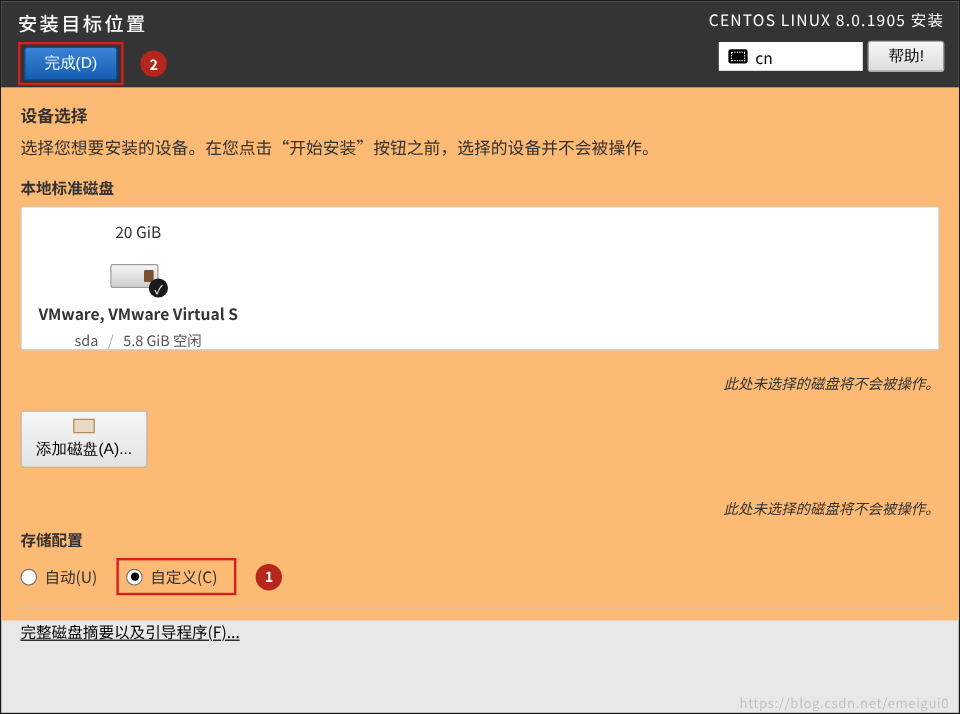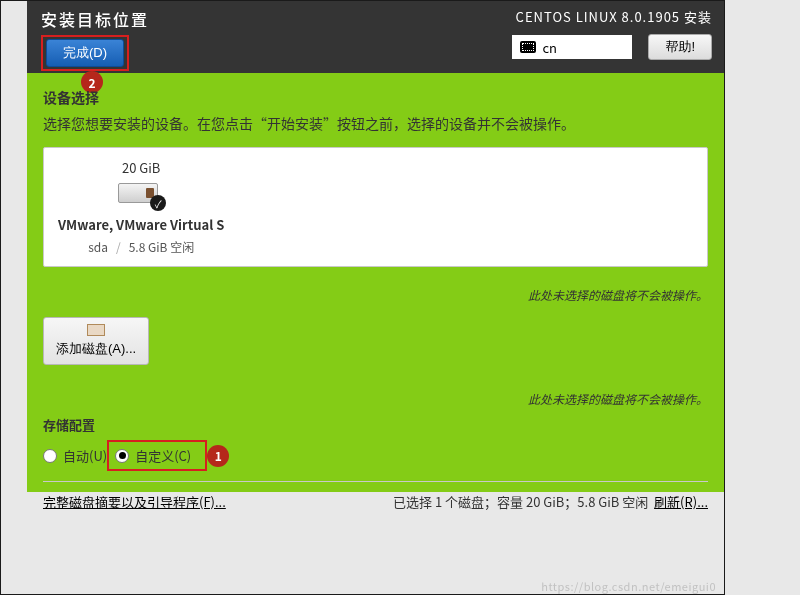--- a/index.html
+++ b/index.html
@@ -14,67 +14,67 @@
     padding: 4px 16px; font-size: 13px; cursor: pointer;
   }
   .red-box-done { border: 2px solid #d71f1f; padding: 2px 3px; display: inline-flex; align-items: center; gap: 10px; }
   .circle-badge {
     display: inline-flex; align-items: center; justify-content: center; width: 22px; height: 22px; border-radius: 50%;
     background: #b5271b; color: #fff; font-size: 12px; font-weight: bold;
   }
   .badge-outside { margin-left: 14px; }
   .header-right { text-align: right; }
   .product-name { font-size: 13px; letter-spacing: 1px; margin-bottom: 8px; }
-  .header-controls { display: flex; gap: 16px; justify-content: flex-end; align-items: center; }
+  .header-controls { display: flex; gap: 4px; justify-content: flex-end; align-items: center; }
   .lang-indicator { background: #fff; color: #000; padding: 2px 8px; display: flex; align-items: center; gap: 6px; height: 24px; width: 120px; font-size: 13px; }
   .kbd-icon { width: 16px; height: 12px; background: #000; border-radius: 2px; position: relative; }
   .kbd-icon::after { content: ""; position: absolute; inset: 2px; border: 1px dotted #fff; }
   .btn-help {
     background: linear-gradient(#f7f7f7,#dcdcdc); border: 1px solid #aaa; border-radius: 3px; padding: 3px 16px; font-size: 13px; cursor: pointer;
   }
-  .content { padding: 14px 16px 4px 16px; background: #84cc16; }
+  .content { padding: 14px 16px 4px 16px; background: #fdba74; }
   .section-title { font-weight: bold; font-size: 14px; margin-bottom: 6px; }
   .section-desc { font-size: 14px; margin-bottom: 14px; }
   .sub-title { font-weight: bold; font-size: 13px; margin-bottom: 6px; }
   .disk-panel {
     background: #fff; border: 1px solid #c9c9c9; border-radius: 2px; padding: 10px 14px 10px 14px; width: 100%; height: 120px; margin-bottom: 4px;
   }
   .disk-item { display: inline-flex; flex-direction: column; align-items: center; font-size: 13px; }
-  .disk-size { font-size: 13px; margin-bottom: 4px; }
+  .disk-size { font-size: 13px; margin-bottom: 16px; }
   .disk-graphic { position: relative; width: 46px; height: 28px; margin-bottom: 6px; }
   .disk-body { position: absolute; width: 40px; height: 20px; background: linear-gradient(#f4f4f4,#cfcfcf); border: 1px solid #999; border-radius: 2px; top: 2px; left: 0; }
   .disk-body::after { content: ""; position: absolute; right: 3px; top: 4px; width: 8px; height: 10px; background: #7a5030; border-radius: 1px; }
   .disk-check { position: absolute; right: -2px; bottom: -2px; width: 16px; height: 16px; border-radius: 50%; background: #1a1a1a; color: #fff; font-size: 10px; display: flex; align-items: center; justify-content: center; }
   .disk-label { font-weight: bold; font-size: 13px; margin-bottom: 4px; white-space: nowrap; }
   .disk-sub { font-size: 12px; color: #555; }
   .disk-sub .sep { margin: 0 8px; color: #aaa; }
   .note-right { font-style: italic; font-size: 12px; text-align: right; margin: 19px 0 8px 0; }
   .add-disk-btn {
     background: linear-gradient(#f6f6f6,#e3e3e3); border: 1px solid #b8b8b8; border-radius: 3px; padding: 6px 12px; font-size: 13px; cursor: pointer; display: inline-flex; flex-direction: column; align-items: center; gap: 4px;
   }
   .add-disk-icon { width: 18px; height: 12px; border: 1px solid #b08a5a; background: #e9d8c4; position: relative; }
-  .storage-row { display: flex; align-items: center; gap: 0; margin-top: 6px; }
+  .storage-row { display: flex; align-items: center; gap: 16px; margin-top: 6px; }
   .radio-wrap { display: inline-flex; align-items: center; gap: 6px; font-size: 13px; }
   .radio { width: 14px; height: 14px; border: 1px solid #777; border-radius: 50%; background: #fff; display: inline-flex; align-items: center; justify-content: center; }
   .radio.checked::after { content: ""; width: 7px; height: 7px; background: #000; border-radius: 50%; }
   .red-box-custom { border: 2px solid #d71f1f; padding: 4px 14px 4px 6px; display: inline-flex; align-items: center; justify-content: flex-end; }
   .divider { border-top: 1px solid #c9c9c9; margin: 10px 0 6px 0; }
   .footer { display: flex; justify-content: space-between; align-items: center; padding: 0 16px 6px 16px; font-size: 13px; }
   .link { color: #000000; text-decoration: underline; cursor: pointer; }
   .watermark { position: absolute; right: 8px; bottom: 0; font-size: 11px; color: rgba(120,120,120,0.35); letter-spacing: 0.5px; }
-  .root { position: relative; width: 725px; height: 595px; border: 1px solid #1a1a1a; padding-left: 26px; }
+  .root { position: relative; width: 800px; height: 595px; border: 1px solid #1a1a1a; }
 </style>
 </head>
 <body>
 <div class="root">
 
 <div class="header">
   <div class="header-left">
     <div class="page-title">安装目标位置</div>
-    <div style="display:flex;align-items:center;flex-direction:column;">
+    <div style="display:flex;align-items:center;">
       <span class="red-box-done">
         <button class="btn-done">完成(D)</button>
       </span>
       <span class="circle-badge badge-outside">2</span>
     </div>
   </div>
   <div class="header-right">
     <div class="product-name">CENTOS LINUX 8.0.1905 安装</div>
     <div class="header-controls">
       <div class="lang-indicator">
@@ -83,20 +83,21 @@
       </div>
       <button class="btn-help">帮助!</button>
     </div>
   </div>
 </div>
 
 <div class="content">
   <div class="section-title">设备选择</div>
   <div class="section-desc">选择您想要安装的设备。在您点击“开始安装”按钮之前，选择的设备并不会被操作。</div>
 
+  <div class="sub-title">本地标准磁盘</div>
   <div class="disk-panel">
     <div class="disk-item">
       <div class="disk-size">20 GiB</div>
       <div class="disk-graphic">
         <div class="disk-body"></div>
         <div class="disk-check">✓</div>
       </div>
       <div class="disk-label">VMware, VMware Virtual S</div>
       <div class="disk-sub">
         <span>sda</span><span class="sep">/</span><span>5.8 GiB 空闲</span>
@@ -126,20 +127,17 @@
       </label>
     </span>
     <span class="circle-badge">1</span>
   </div>
 
   <div class="divider"></div>
 </div>
 
 <div class="footer">
   <span class="link">完整磁盘摘要以及引导程序(F)...</span>
-  <span>
-    <span>已选择 1 个磁盘；容量 20 GiB；5.8 GiB 空闲</span>&nbsp;&nbsp;<span class="link">刷新(R)...</span>
-  </span>
 </div>
 
 <div class="watermark">https://blog.csdn.net/emeigui0</div>
 
 </div>
 
 </body></html>

